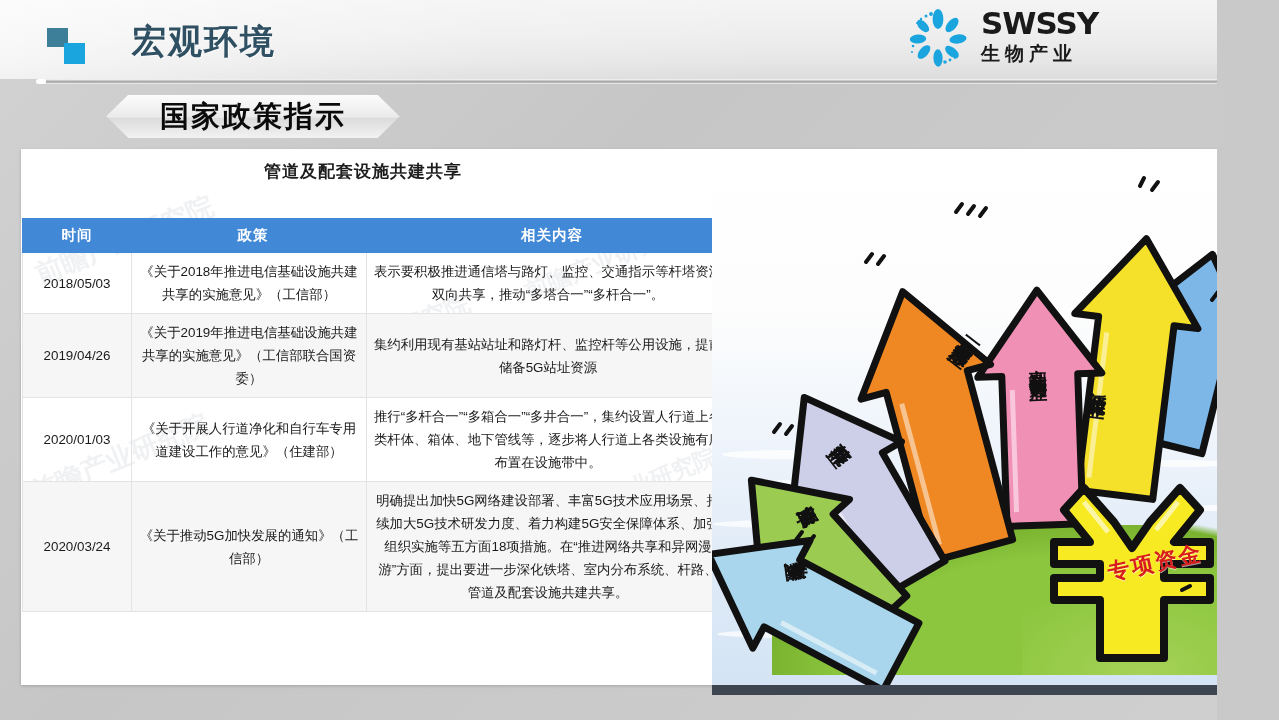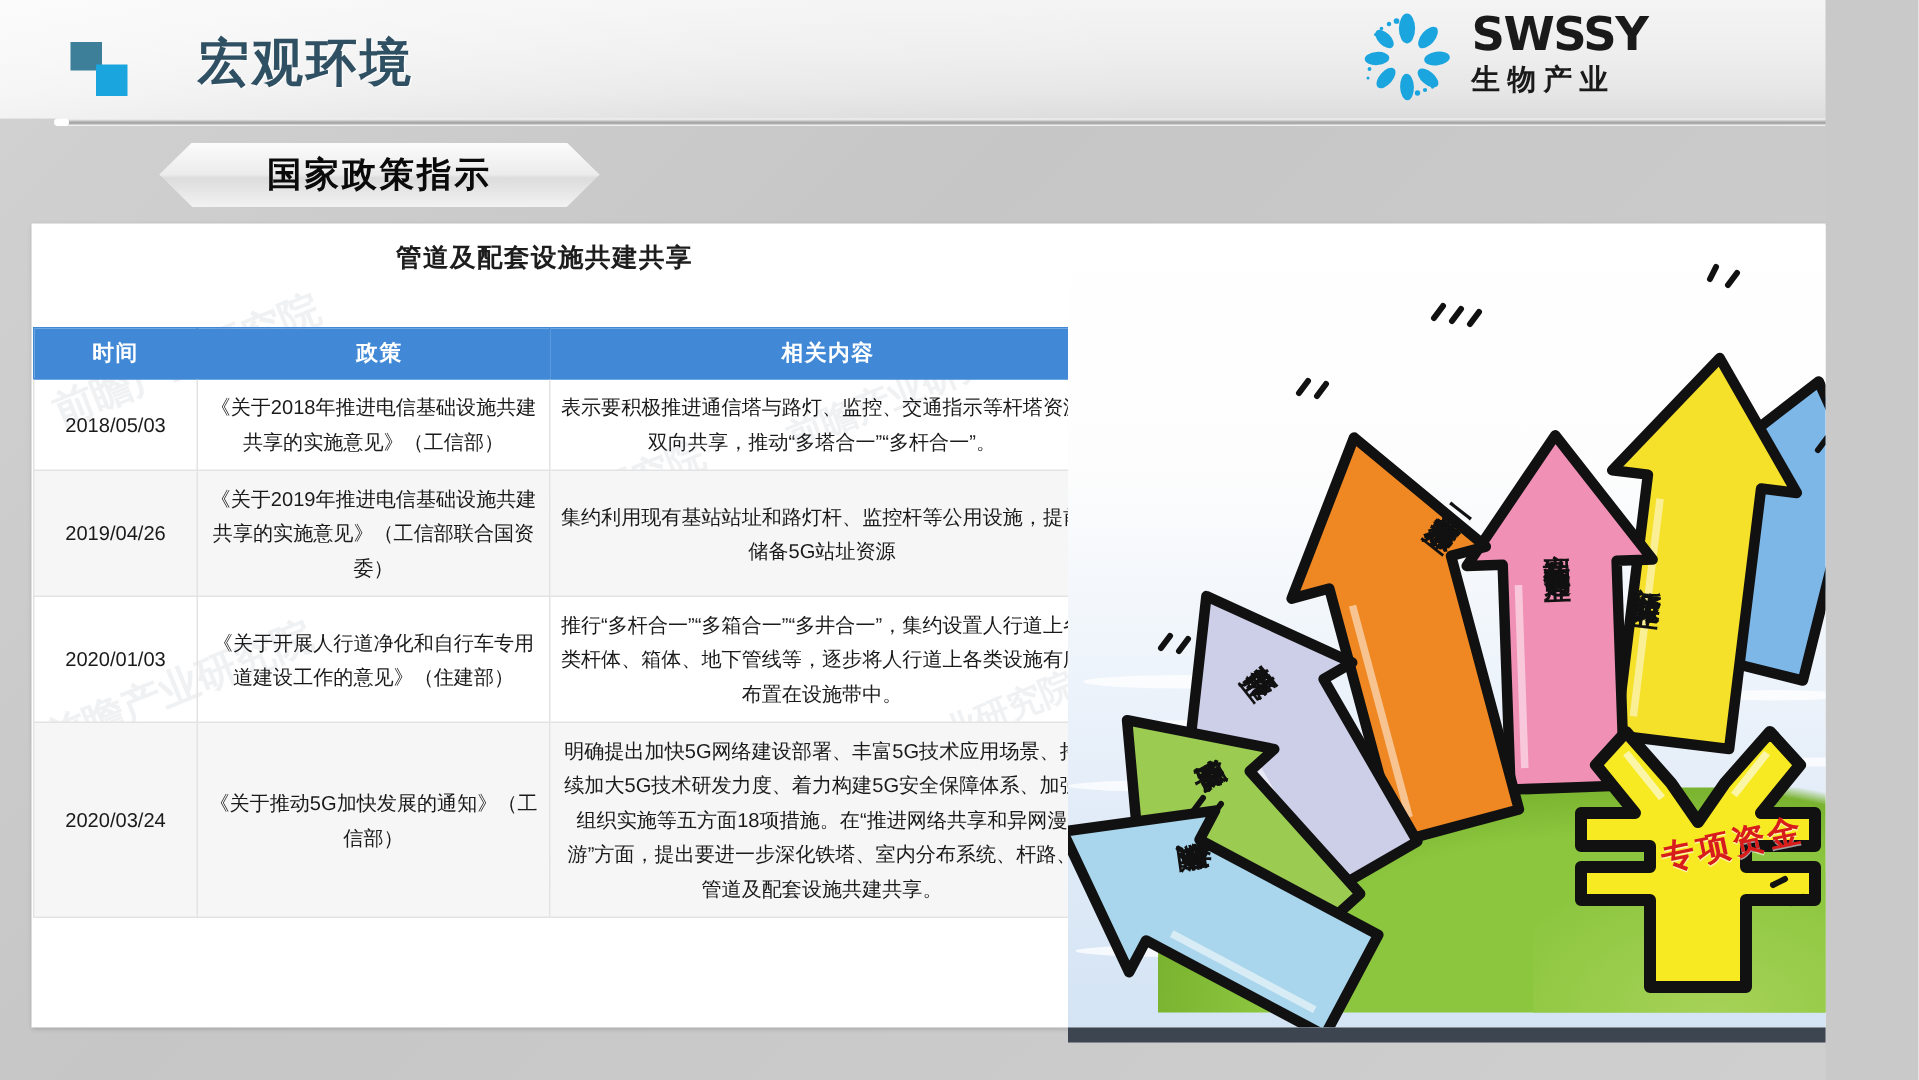--- a/index.html
+++ b/index.html
@@ -41,21 +41,21 @@
 
   
   .chev{position:absolute;left:106px;top:95px;width:294px;height:43px;
     background:linear-gradient(180deg,#fcfcfc 0%,#ebebeb 50%,#dcdcdc 55%,#f2f2f2 100%);
     clip-path:polygon(22px 0,272px 0,294px 21.5px,272px 43px,22px 43px,0 21.5px);
     display:flex;align-items:center;justify-content:center;}
   .chev-border{position:absolute;left:106px;top:95px;width:294px;height:43px;
     clip-path:polygon(22px 0,272px 0,294px 21.5px,272px 43px,22px 43px,0 21.5px,
                       1.2px 21.5px,23px 1.4px,271px 1.4px,292.2px 21.5px,271px 41.6px,23px 41.6px);
     background:#9d9d9d;pointer-events:none;}
-  .chev-label{font-size:23px;font-weight:bold;color:#0a0a0a;letter-spacing:2px;}
+  .chev-label{font-size:29px;font-weight:bold;color:#0a0a0a;letter-spacing:2px;}
 
   
   .card{position:absolute;left:21px;top:149px;width:1243px;height:536px;background:#ffffff;
     box-shadow:0 1px 3px rgba(0,0,0,.18);}
 
   .tbl-title{position:absolute;left:21px;top:160px;width:684px;text-align:center;
     font-size:17px;font-weight:bold;color:#1d1d1d;letter-spacing:1px;}
 
   
   .tbl{position:absolute;left:22px;top:218px;width:684px;border-collapse:collapse;

